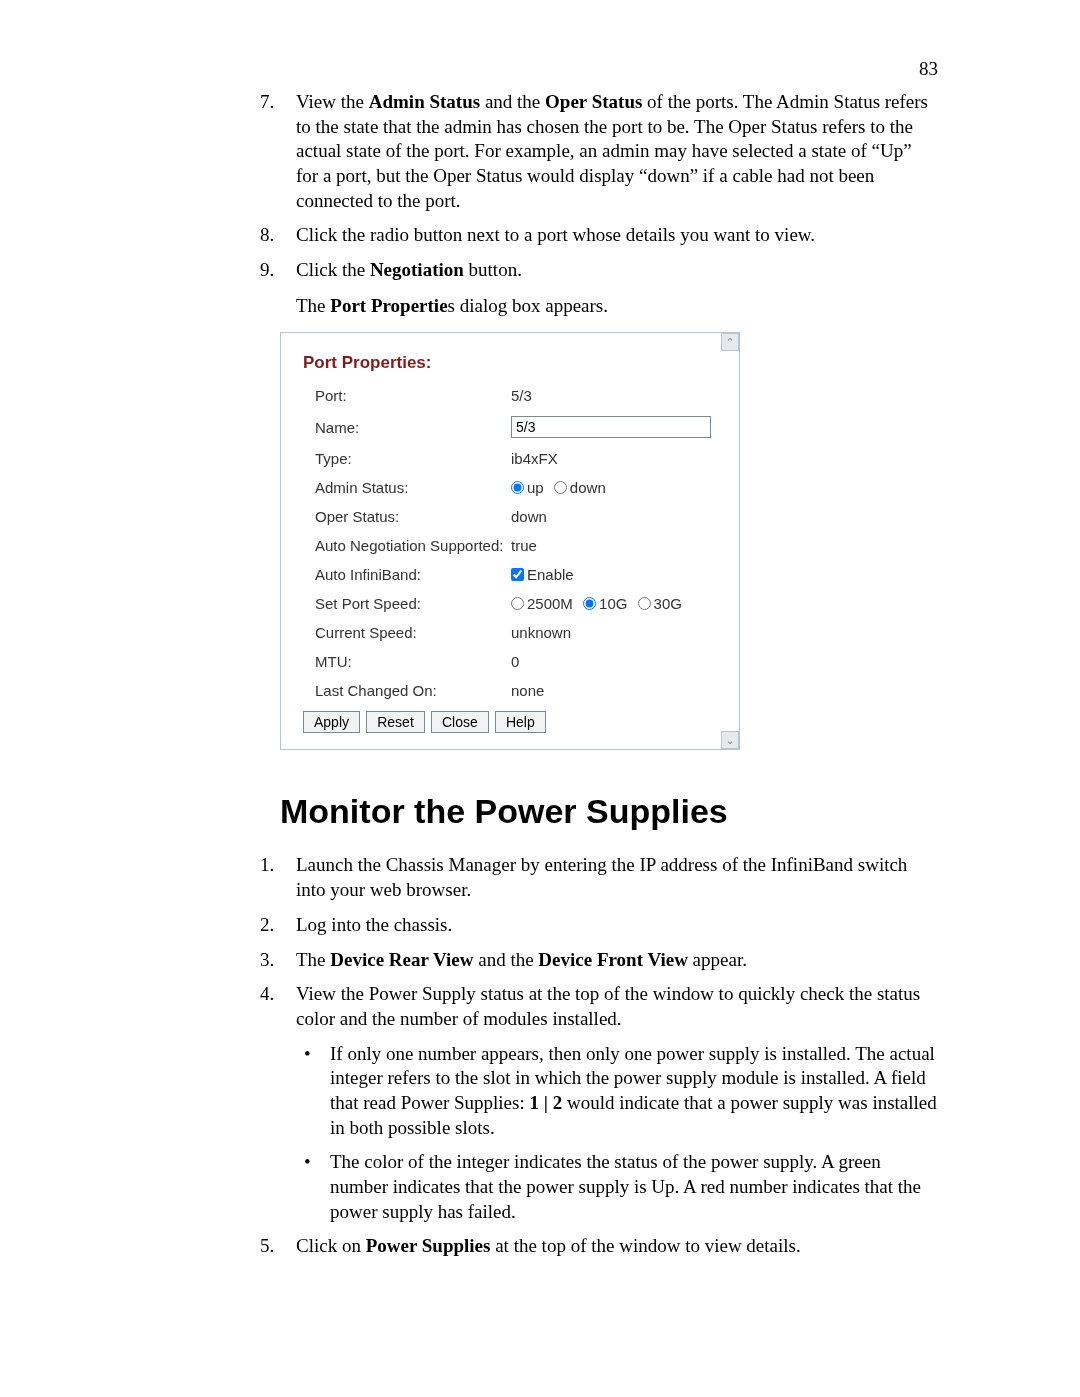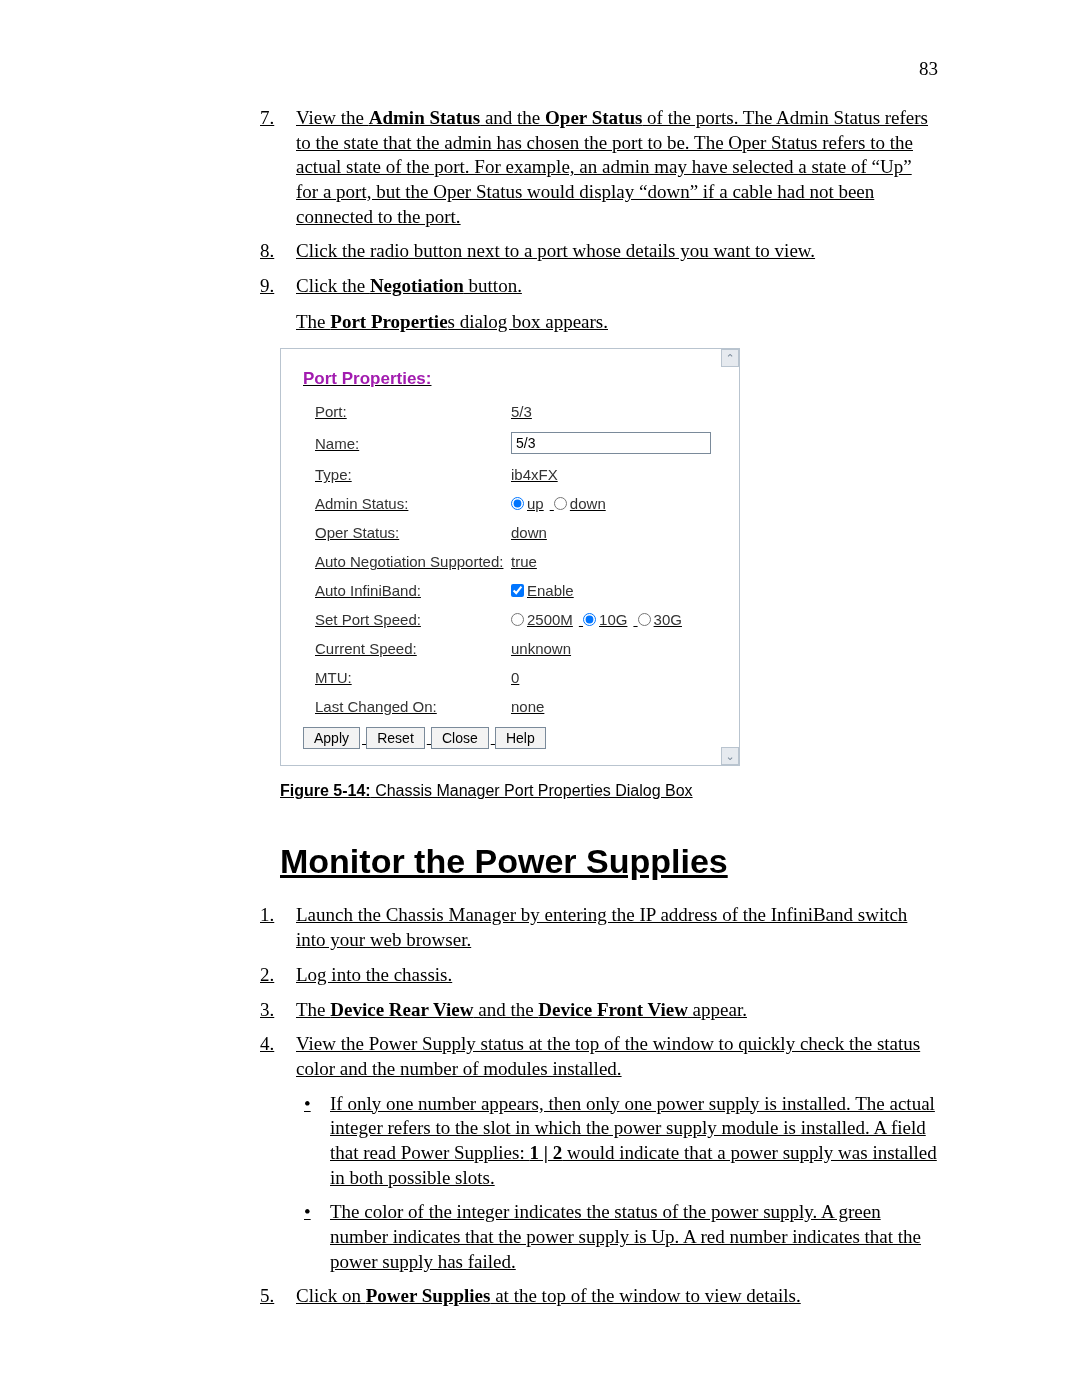--- a/index.html
+++ b/index.html
@@ -5,24 +5,23 @@
   html, body {
     margin: 0;
     padding: 0;
     background: #fff;
     font-family: "Times New Roman", Times, serif;
     color: #000;
   }
   .page {
     width: 1028px;
     min-height: 1397px;
-    padding: 60px 90px 60px 260px;
+    padding: 44px 90px 60px 260px;
     box-sizing: border-box;
     position: relative;
-    text-decoration: underline;
   }
   .page-number {
     position: absolute;
     top: 58px;
     right: 90px;
     font-size: 19px;
   }
   ol.main-list {
     margin: 46px 0 0 0;
     padding: 0;
@@ -68,21 +67,21 @@
     font-family: Arial, Helvetica, sans-serif;
     font-size: 15px;
     position: relative;
     padding: 20px 22px 16px 22px;
     box-sizing: border-box;
     color: #333;
   }
   .dialog-title {
     font-weight: bold;
     font-size: 17px;
-    color: #a21caf;
+    color: #7f1d1d;
     margin-bottom: 14px;
   }
   .scroll-arrow {
     position: absolute;
     right: 0;
     width: 18px;
     height: 18px;
     background: #e6eaef;
     border: 1px solid #b9c4cf;
     box-sizing: border-box;
@@ -252,23 +251,20 @@
     </div>
 
     <div class="btn-row">
       <button class="btn">Apply</button>
       <button class="btn">Reset</button>
       <button class="btn">Close</button>
       <button class="btn">Help</button>
     </div>
   </div>
 
-  <div class="fig-caption">
-    <span class="bold">Figure 5-14:</span><span> Chassis Manager Port Properties Dialog Box</span>
-  </div>
 
   <h2 class="section-title">Monitor the Power Supplies</h2>
 
   <ol class="main-list" style="margin-top:0;">
     <li>
       <span class="num">1.</span>
       <span class="body">Launch the Chassis Manager by entering the IP address of the InfiniBand switch into your web browser.</span>
     </li>
     <li>
       <span class="num">2.</span>

